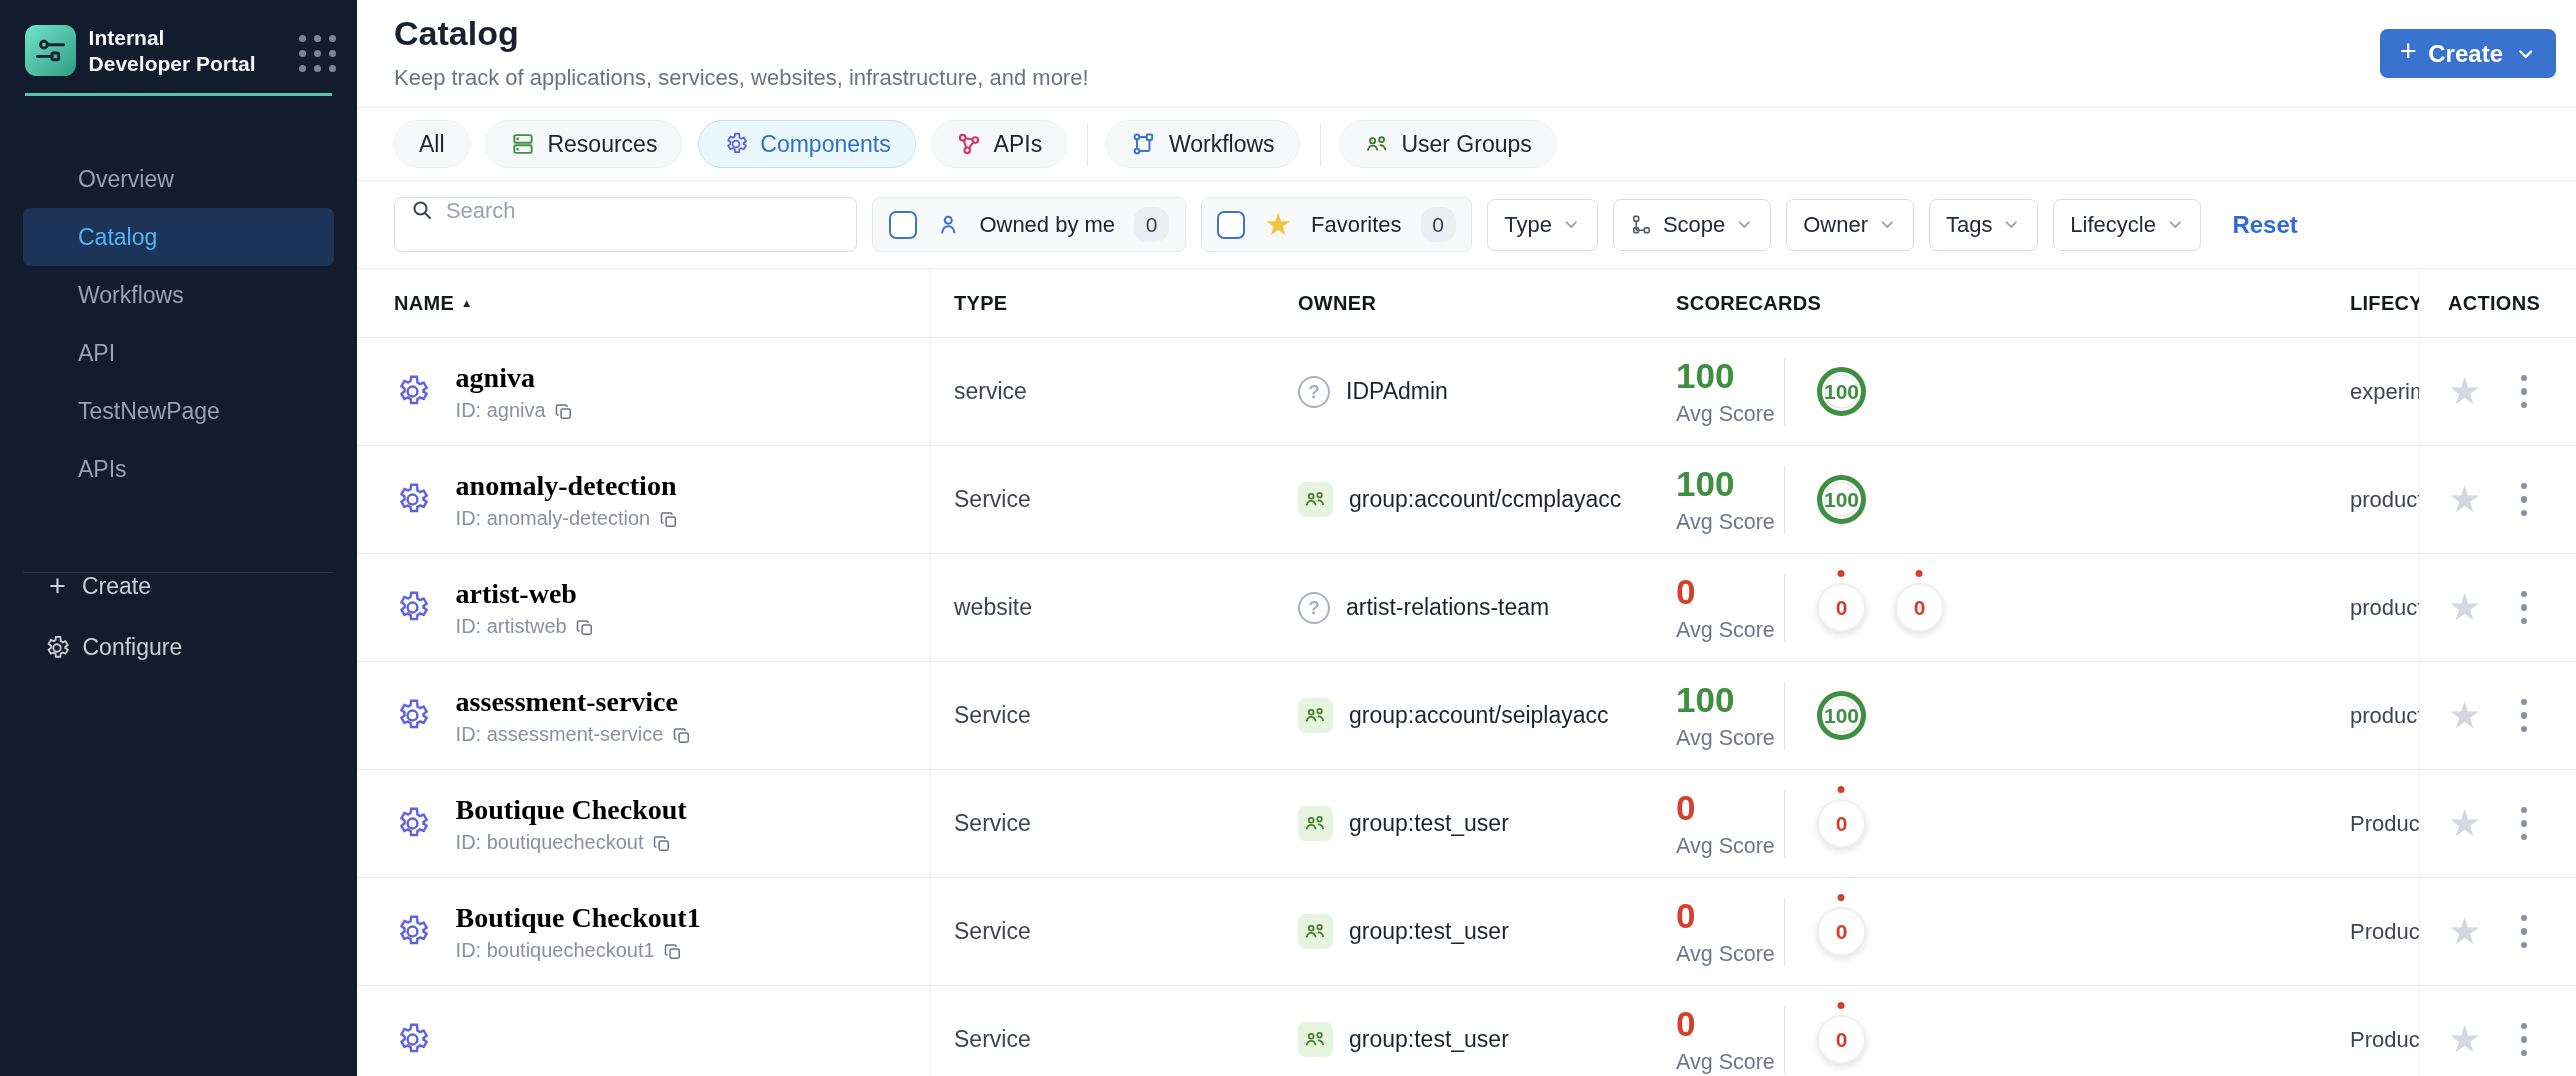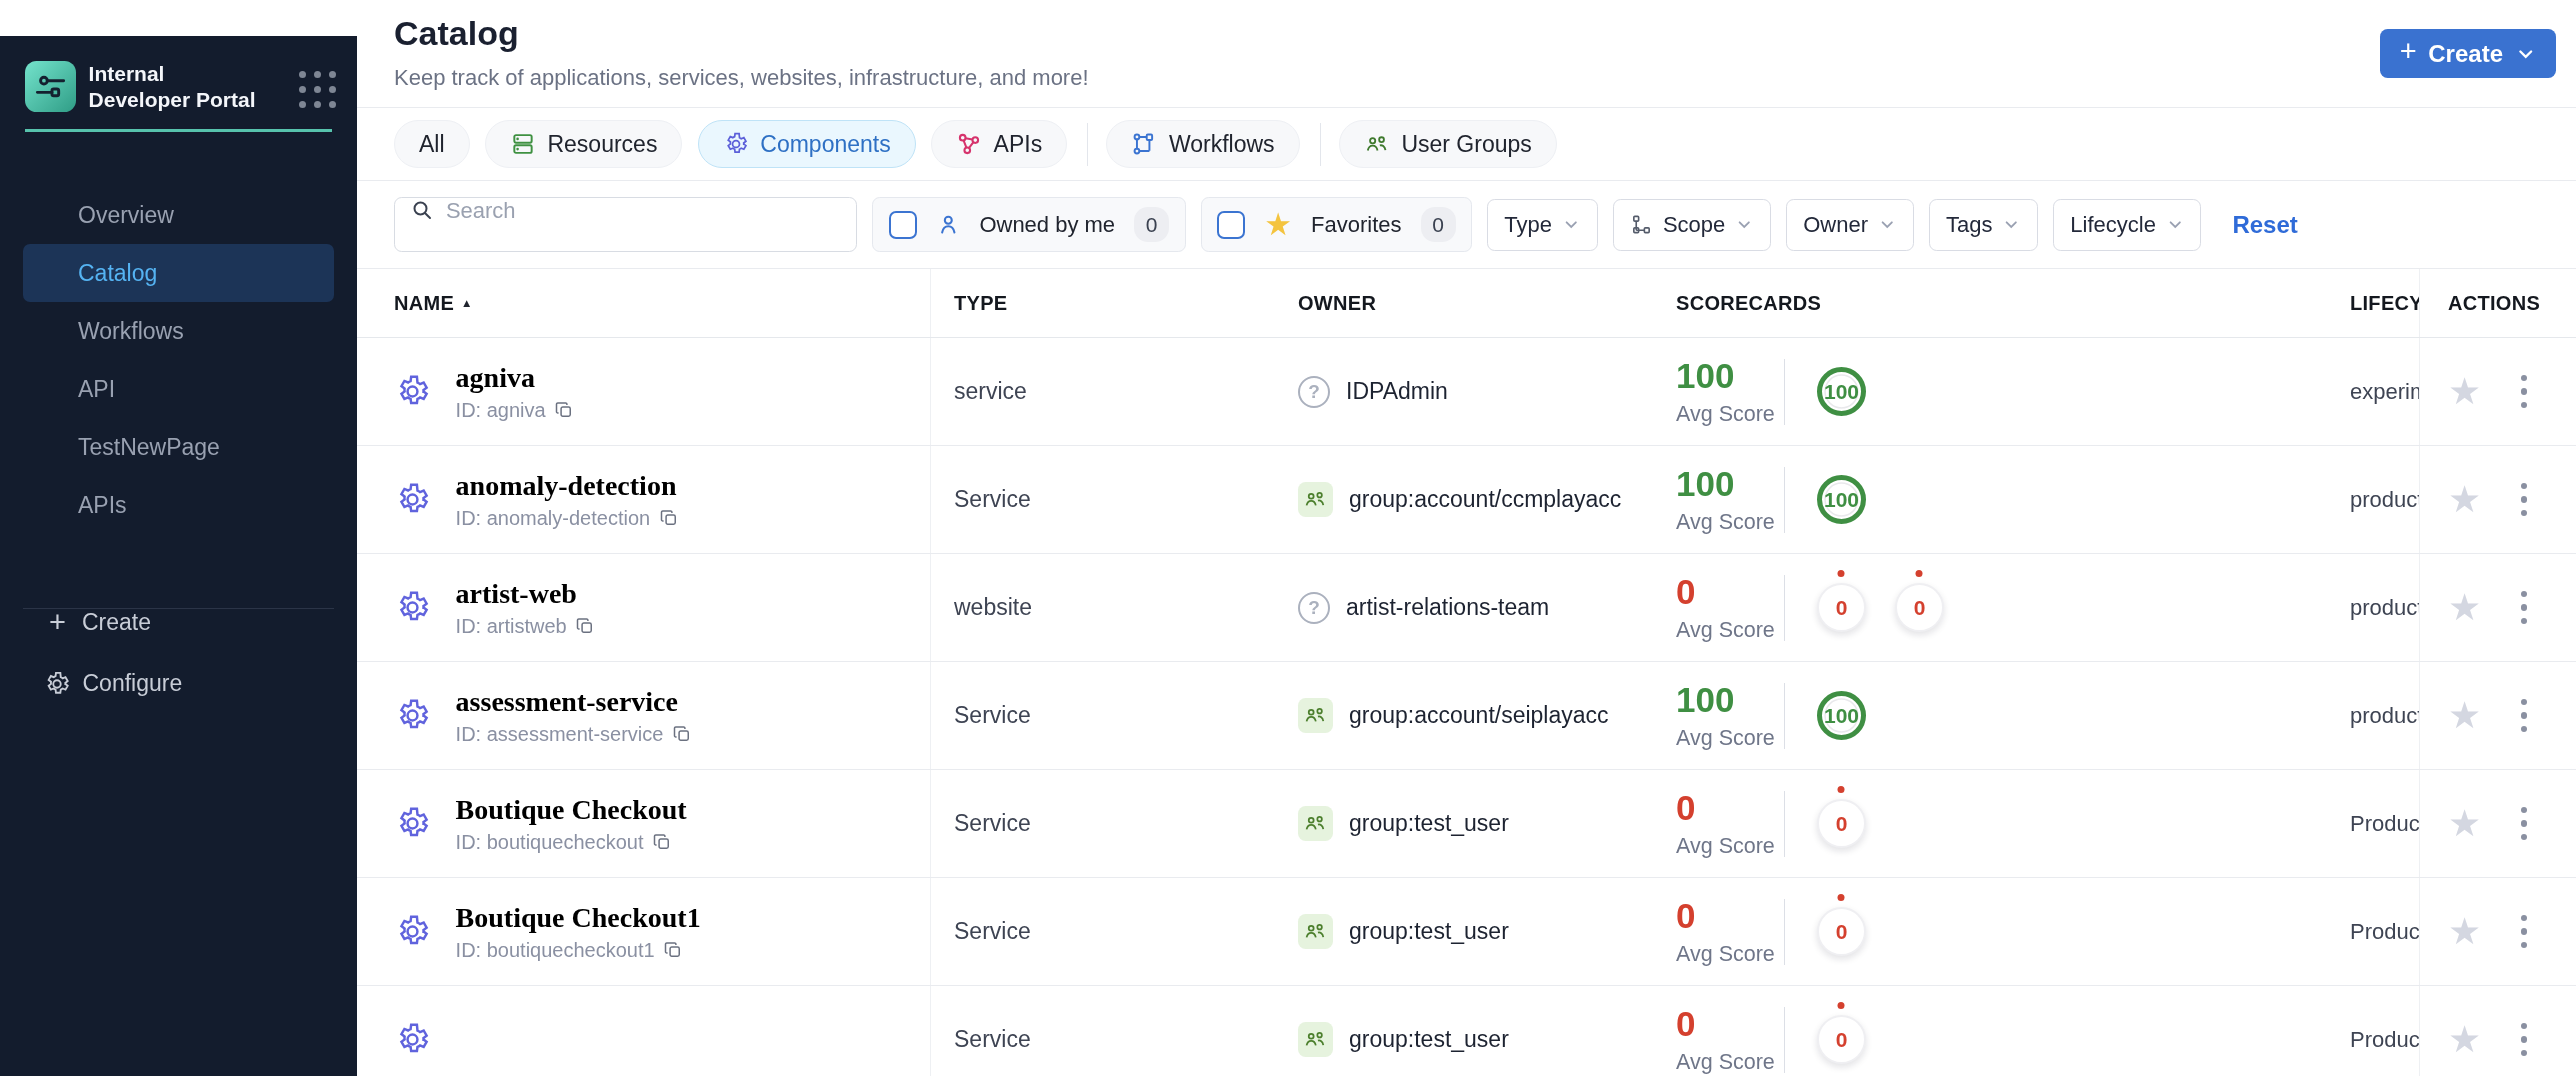--- a/index.html
+++ b/index.html
@@ -1,21 +1,21 @@
 <!DOCTYPE html>
 <html style="font-size:12.3px"><head>
 <meta charset="utf-8">
 <style>
   * { box-sizing: border-box; margin: 0; padding: 0; }
   html,body { width:2576px; height:1077px; overflow:hidden; background:#fff;
     font-family:"Liberation Sans","DejaVu Sans",sans-serif; }
   .app { display:flex; width:100%; height:100%; }
 
   
-  .sidebar { width:357px; flex-shrink:0; background:#131C2D; position:relative;margin-top:36px; }
+  .sidebar { width:357px; flex-shrink:0; background:#131C2D; position:relative; }
   .logo-row { display:flex; align-items:flex-start; padding:24.6px 21.5px 0 24.6px; }
   .logo { width:51px; height:51px; border-radius:11.5px; flex-shrink:0;
     background:linear-gradient(135deg,#74E3CC,#2F9D86);
     display:flex; align-items:center; justify-content:center; cursor:pointer; }
   .logo svg { width:35px; height:35px; }
   .logo-title { margin-left:13px; font-size:21px; font-weight:700; line-height:26px; color:#F4F6FA; width:174px; }
   .grid-icon { margin-left:auto; margin-top:10.8px; display:grid; grid-template-columns:repeat(3,7px); gap:7.7px; cursor:pointer; }
   .grid-icon i { width:7px; height:7px; border-radius:50%; background:#7E8694; }
   .teal-rule { height:3.8px; background:#57C3AD; margin:16px 24.6px 0 24.6px; }
   .nav { margin-top:54px; }
@@ -86,21 +86,21 @@
   .c-score  { width:492px; padding-left:23px; }
   .c-life   { width:274px; padding-left:205px; overflow:hidden; white-space:nowrap; }
   .c-act    { width:157px; padding-left:28px; border-left:0.8px solid #EEF0F3; }
 
   .trow { height:108px; display:flex; border-bottom:0.8px solid #E9EBEF; background:#fff; }
   .td { display:flex; align-items:center; }
   .row-gear { width:37px; height:37px; color:#6063DD; flex-shrink:0; }
   .row-gear svg { width:37px; height:37px; }
   .nm-col { margin-left:24.6px; min-width:0; }
   .nm-link { font-size:28px; font-weight:700; color:#000000; cursor:pointer;font-family:Liberation Serif, serif; }
-  .nm-id { margin-top:5px; font-size:20px; color:#8A90A2; display:flex; align-items:center; gap:8.5px; }
+  .nm-id { margin-top:5px; font-size:20px; color:#8A90A2; display:flex; align-items:flex-end; gap:8.5px; }
   .copy-ic { width:20px; height:20px; color:#6B7180; cursor:pointer; display:flex; }
   .copy-ic svg { width:20px; height:20px; }
   .td.c-type { font-size:23px; color:#3E4453; }
   .td.c-owner { gap:16px; font-size:23px; color:#1D2331; }
   .q-circle { width:32px; height:32px; border:2.3px solid #ABB1BE; border-radius:50%; flex-shrink:0;
     display:flex; align-items:center; justify-content:center; font-size:19px; color:#ABB1BE; font-weight:700; }
   .grp { width:35px; height:35px; background:#E6F3DE; border-radius:7.7px; flex-shrink:0;
     display:flex; align-items:center; justify-content:center; color:#4C7F2D; }
   .grp svg { width:24.6px; height:24.6px; }
   .score-block { width:102px; }

